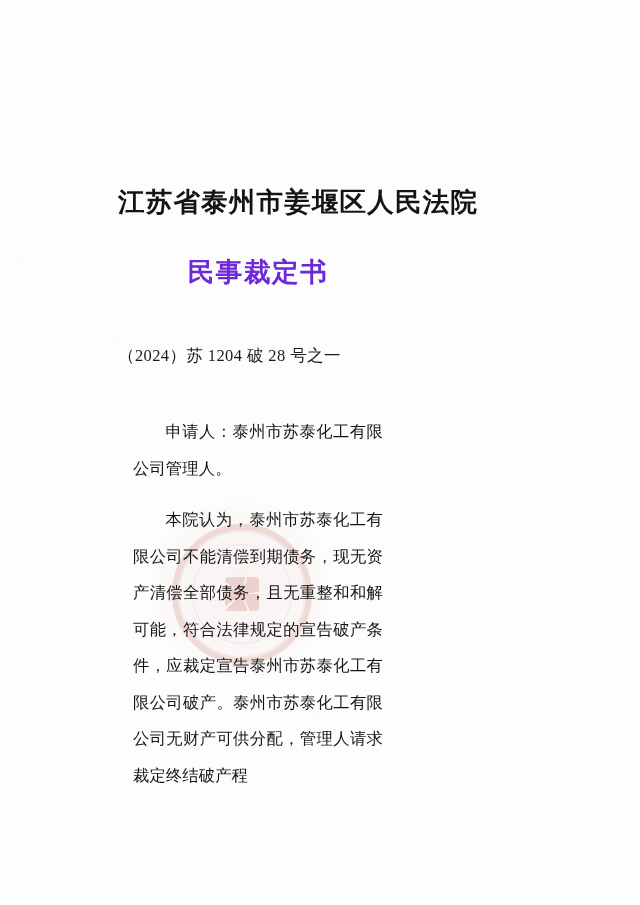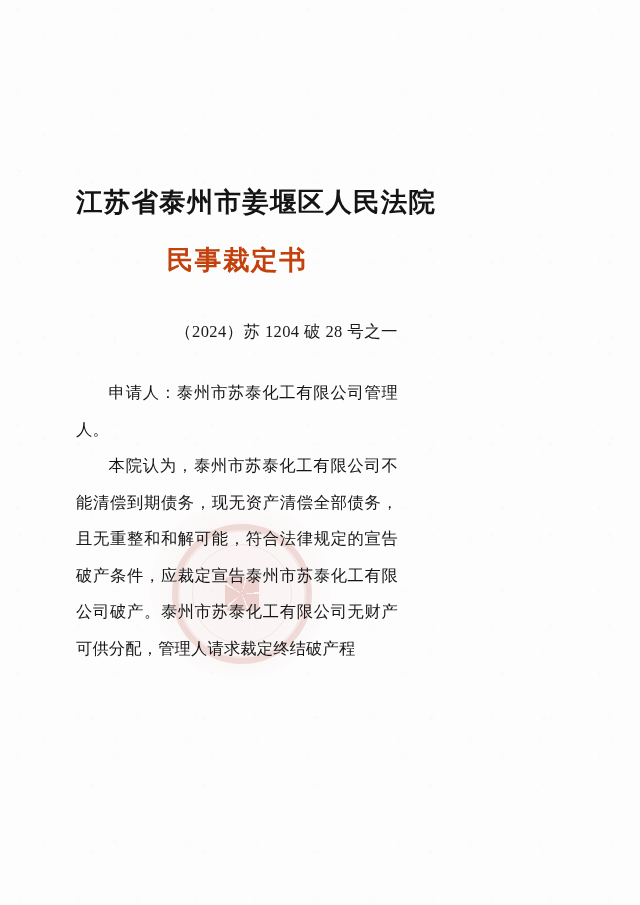--- a/index.html
+++ b/index.html
@@ -84,64 +84,64 @@
     z-index: 0;
     pointer-events: none;
   }
 
   .page {
     position: relative;
     z-index: 2;
     width: 536px;
     height: 905px;
     box-sizing: border-box;
-    padding: 0 138px 0 76px;
+    padding: 0 138px 0 118px;
   }
 
   .doc-title {
     margin: 0;
     padding-top: 188px;
     text-align: center;
     font-family: "Liberation Serif", "DejaVu Serif", serif;
     font-weight: 700;
     font-size: 26.5px;
     letter-spacing: 1.2px;
     color: #141414;
     line-height: 1.1;
     white-space: nowrap;
   }
 
   .doc-subtitle {
-    margin: 0;
+    margin: 12px;
     padding-top: 29px;
     text-align: center;
     font-family: "Liberation Serif", "DejaVu Serif", serif;
     font-weight: 700;
     font-size: 26.5px;
     letter-spacing: 1.6px;
-    color: #c2410c;
+    color: #6d28d9;
     line-height: 1.1;
   }
 
   .case-number {
     margin: 0;
     padding-top: 46px;
-    text-align: right;
+    text-align: left;
     font-size: 16.5px;
     color: #1a1a1a;
     letter-spacing: 0.4px;
     white-space: nowrap;
   }
 
   .body-block {
     padding-top: 32px;
   }
 
   .body-para {
-    margin: 0;
+    margin: 15px;
     font-size: 16.3px;
     line-height: 36.5px;
     color: #151515;
     text-align: justify;
     text-justify: inter-character;
     text-indent: 2em;
     letter-spacing: 0.15px;
     word-break: break-all;
   }
 

